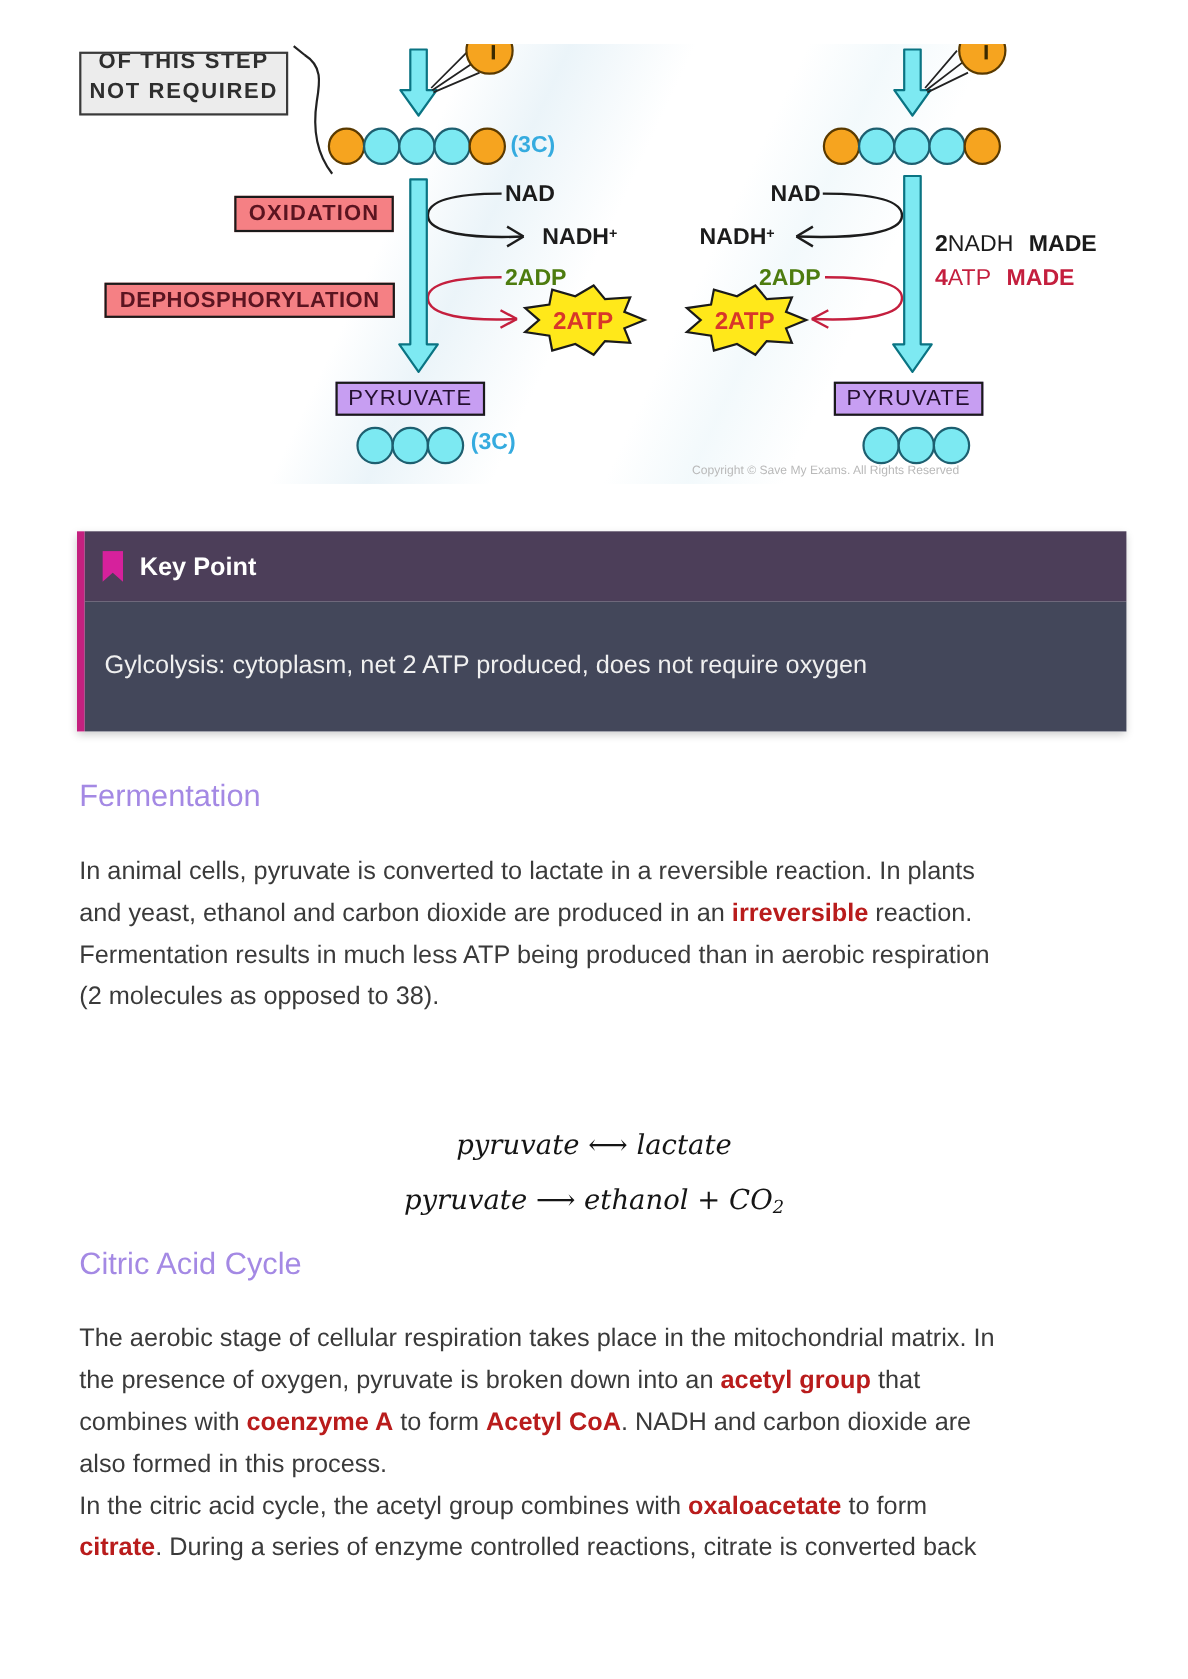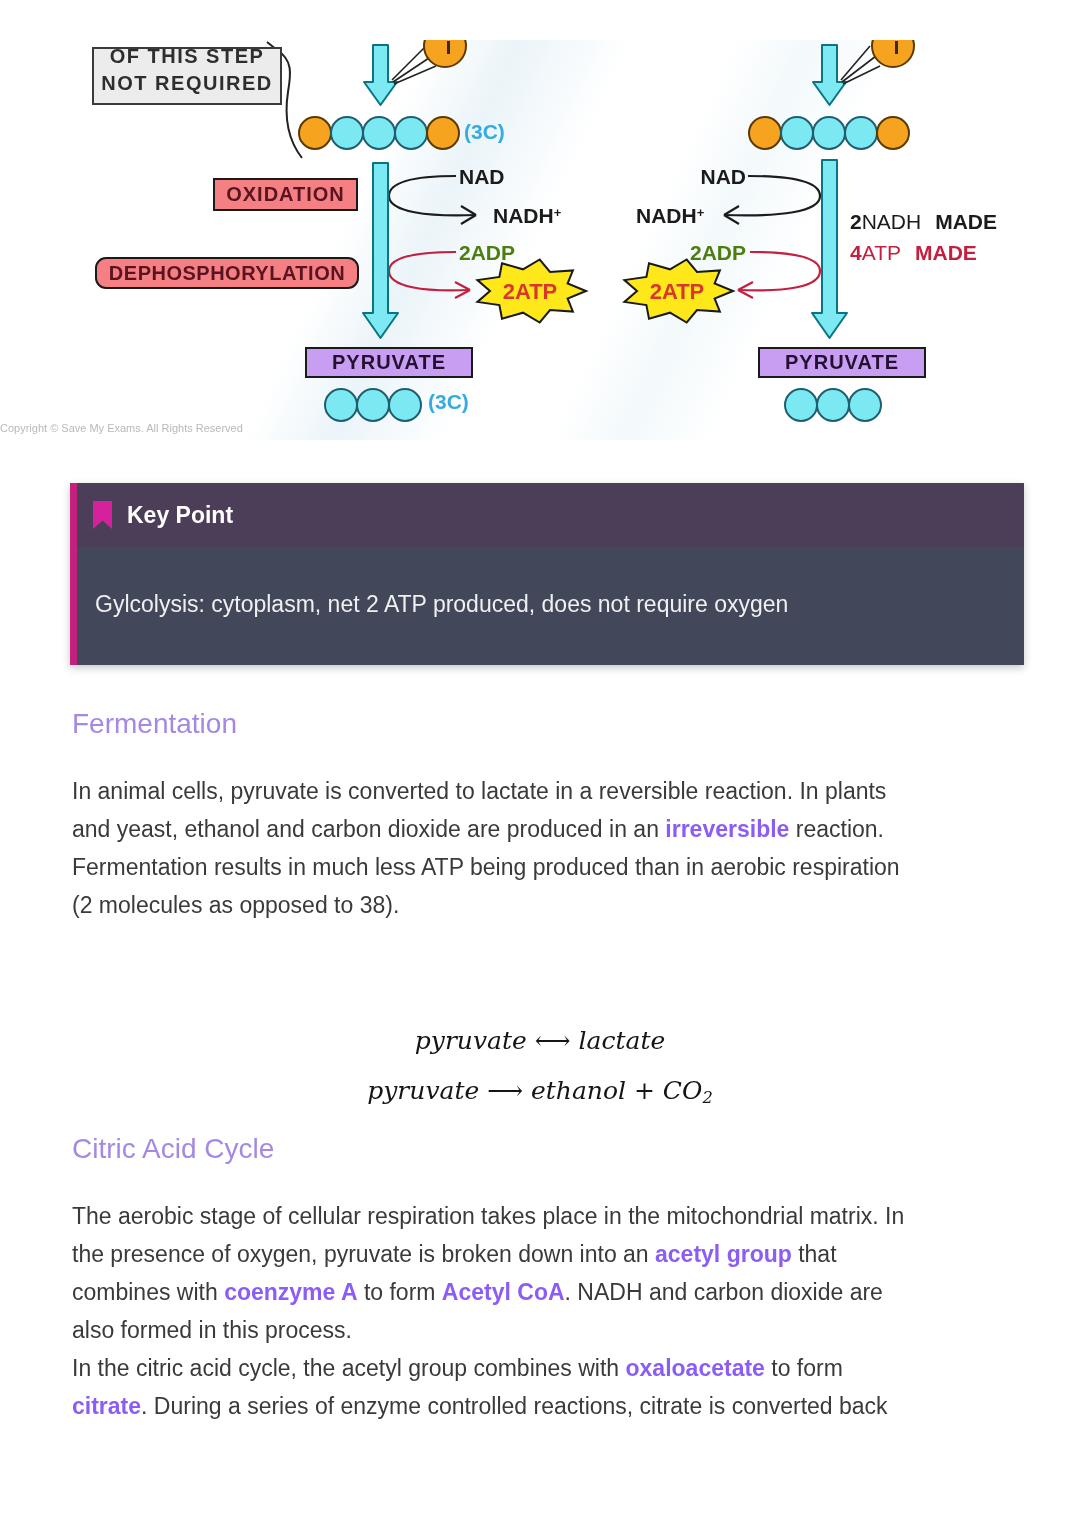--- a/index.html
+++ b/index.html
@@ -9,21 +9,21 @@
 
   
   .diagram { position:absolute; left:0; top:40px; width:1080px; height:400px; overflow:hidden; }
   .diagram::before { content:""; position:absolute; inset:0; pointer-events:none;
     background:
       linear-gradient(115deg, transparent 34%, rgba(205,228,240,0.40) 41%, transparent 50%),
       linear-gradient(115deg, transparent 58%, rgba(214,236,244,0.30) 64%, transparent 71%);
   }
   .dsvg { position:absolute; left:0; top:0; }
 
-  .note-box { position:absolute; left:92px; top:7px; width:190px; height:58px; background:#ececec;
+  .note-box { position:absolute; left:72px; top:7px; width:190px; height:58px; background:#ececec;
     border:2.5px solid #3a3a3a; overflow:hidden; }
   .note-inner { margin-top:-6px; text-align:center; font-weight:700; font-size:20px; line-height:27px;
     color:#2e2e2e; letter-spacing:1.5px; white-space:nowrap; }
 
   .phos-top { position:absolute; width:44px; height:44px; border-radius:50%;
     background:#f6a41f; border:2px solid #5a3a00; top:-16px; }
   .phos-top.pl { left:423px; } .phos-top.pr { left:871px; }
   .phos-mark { position:absolute; left:55%; top:38%; width:3px; height:13px; background:#3a2a00; display:block; }
 
   .chain { position:absolute; display:flex; }
@@ -44,61 +44,61 @@
   .lab-nadh-l { left:493px; top:164px; }
   .lab-adp-l { left:459px; top:201px; }
   .lab-nad-r { left:694px; top:125px; width:52px; text-align:right; }
   .lab-nadh-r { left:636px; top:164px; }
   .lab-adp-r { left:684px; top:201px; width:62px; text-align:right; }
   .dlabel sup { font-size:13px; vertical-align:6px; }
 
   .pinkbox { position:absolute; background:#f58084; border:2px solid #1a1a1a; display:flex;
     align-items:center; justify-content:center; font-weight:700; font-size:20px; color:#5a1420; letter-spacing:1px; }
   .box-oxid { left:213px; top:138px; width:145px; height:33px; }
-  .box-deph { left:95px; top:217px; width:264px; height:32px; letter-spacing:0.5px;border-radius:11px; }
+  .box-deph { left:95px; top:217px; width:264px; height:32px; letter-spacing:0.5px; }
 
   .purplebox { position:absolute; background:#c79ef2; border:2px solid #1a1a1a; display:flex;
-    align-items:center; justify-content:center; font-weight:700; font-size:20px; color:#241030; letter-spacing:1px;
-    width:168px; height:31px; }
+    align-items:center; justify-content:center; font-weight:400; font-size:20px; color:#241030; letter-spacing:1px;
+    width:136px; height:31px; }
   .box-pyr-l { left:305px; top:307px; }
   .box-pyr-r { left:758px; top:307px; }
 
   .atp-txt { position:absolute; width:84px; text-align:center; font-weight:700; font-size:22px; color:#d8372a; }
   .atp-l { left:488px; top:239px; }
   .atp-r { left:635px; top:239px; }
 
   .made { position:absolute; left:850px; font-size:21px; white-space:nowrap; }
   .made.m1 { top:170px; color:#1b1b1b; }
   .made.m2 { top:201px; color:#c41f3e; }
   .made-num { font-weight:700; }
   .made-mol { font-weight:400; margin-right:14px; }
   .made-word { font-weight:700; }
 
-  .copyright { position:absolute; left:0; top:382px; width:1080px; text-align:left;
+  .copyright { position:absolute; left:0; top:382px; width:872px; text-align:right;
     font-size:11px; color:#b9b9b9; }
 
   
   .keypoint { position:absolute; left:70px; top:483px; width:954px; height:182px;
     box-shadow:0 3px 8px rgba(0,0,0,0.22); }
   .kp-strip { position:absolute; left:0; top:0; width:7px; height:100%; background:#c4217f; }
   .kp-header { position:absolute; left:7px; right:0; top:0; height:64px; background:#4c3e59; }
   .kp-bookmark { position:absolute; left:16px; top:18px; width:19px; height:28px; background:#d6219c;
     clip-path:polygon(0 0,100% 0,100% 100%,50% 70%,0 100%); }
   .kp-title { position:absolute; left:50px; top:0; line-height:64px; font-size:23px; font-weight:700; color:#ffffff;text-align:center; }
   .kp-body { position:absolute; left:7px; right:0; top:64px; height:118px; background:#43475a; }
   .kp-text { padding:44px 24px 0 18px; font-size:23px; color:#f0f0f0; }
 
   
   .sec-heading { position:absolute; left:72px; font-size:28px; font-weight:400; color:#a489e4; }
   .h-ferm { top:708px; }
   .h-citric { top:1133px; }
   .textblock { position:absolute; left:72px; width:980px; font-size:23px; line-height:38px; color:#3a3a3a; }
   .tb-ferm { top:772px; }
   .tb-citric { top:1197px; }
-  .seg-green { color:#8b5cf6; font-weight:600; }
+  .seg-green { color:#b91c1c; font-weight:600; }
   .seg-sub { font-size:0.65em; vertical-align:-0.25em; }
 
   .equation { position:absolute; left:0; width:1080px; text-align:center;
     font-family:"DejaVu Serif","DejaVu Sans",serif; font-style:italic; font-size:25px; color:#151515; }
   .eq1 { top:1026px; }
   .eq2 { top:1076px; }
 </style>
 </head>
 <body>
 

